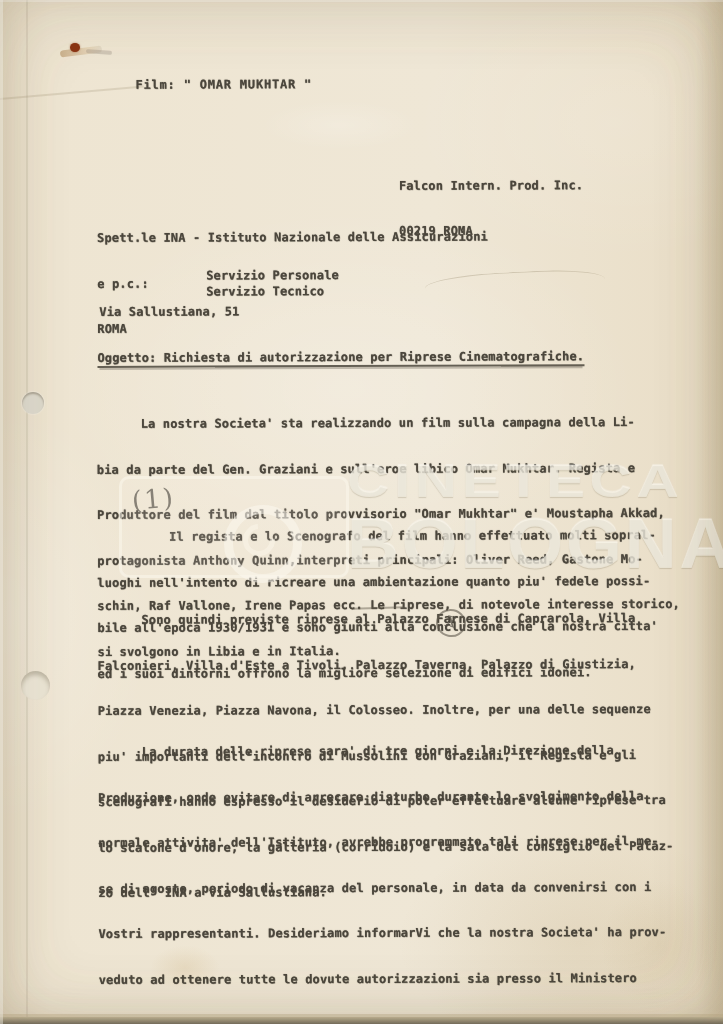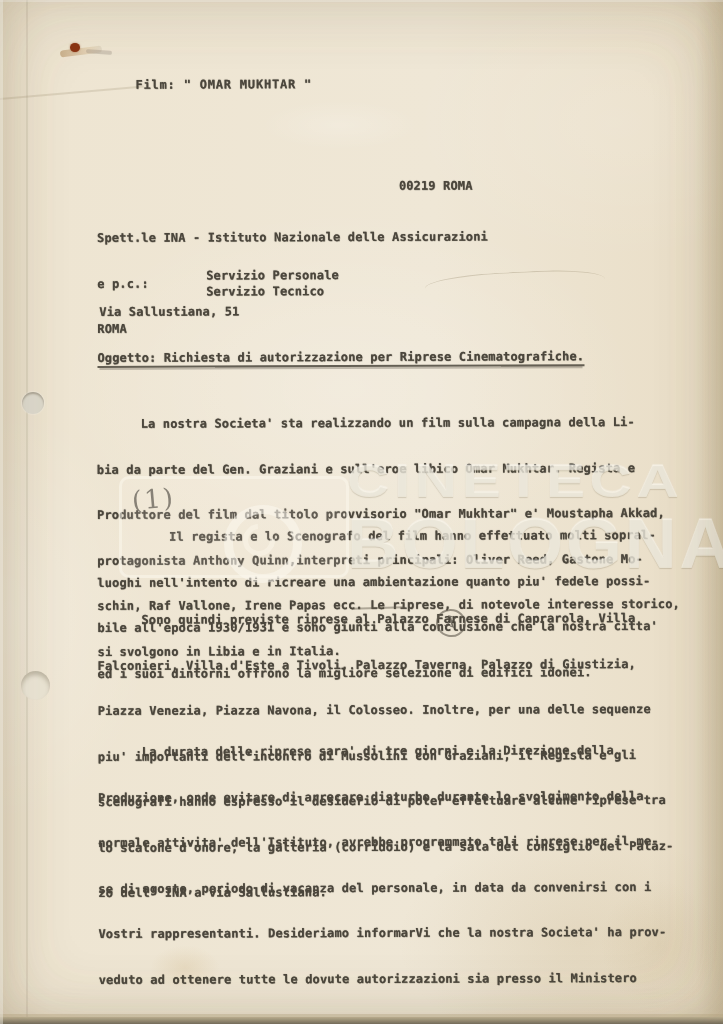--- a/index.html
+++ b/index.html
@@ -83,20 +83,21 @@
   <div class="stain stain-a"></div>
   <div class="stain stain-b"></div>
   <div class="stain stain-c"></div>
   <div class="edge-right"></div>
 
   <div class="content">
 
     <div class="tw" style="left:137px;top:77px;letter-spacing:0.8px;">Film: " OMAR MUKHTAR "</div>
 
     <div class="tw sender" style="left:400px;top:150px;">
+      <div class="tline">Falcon Intern. Prod. Inc.</div>
       <div class="tline">00219 ROMA</div>
     </div>
 
     <div class="tw" style="left:98px;top:230px;">Spett.le INA - Istituto Nazionale delle Assicurazioni</div>
     <div class="tw" style="left:207px;top:256px;margin-top:12px;">Servizio Personale</div>
     <div class="tw" style="left:98px;top:276px;">e p.c.:</div>
     <div class="tw" style="left:207px;top:284px;">Servizio Tecnico</div>
     <div class="tw" style="left:100px;top:304px;">Via Sallustiana, 51</div>
     <div class="tw" style="left:98px;top:321px;">ROMA</div>
 

